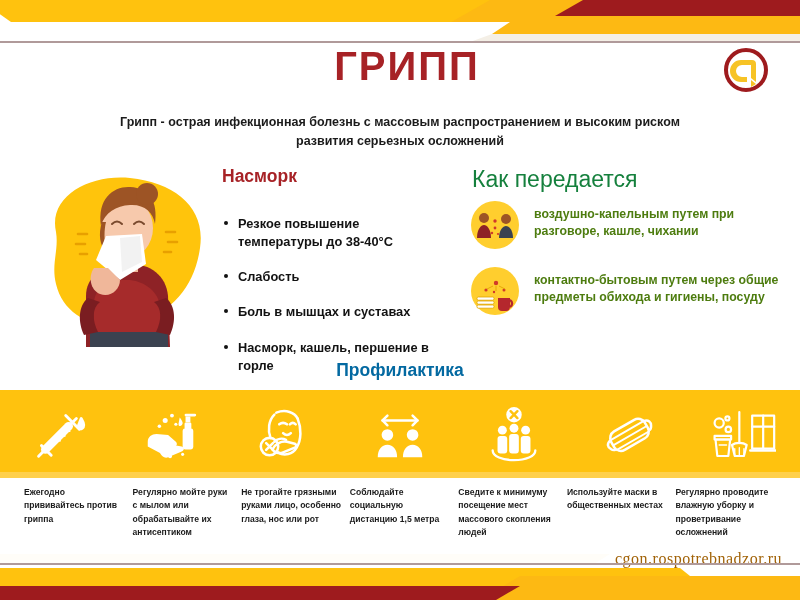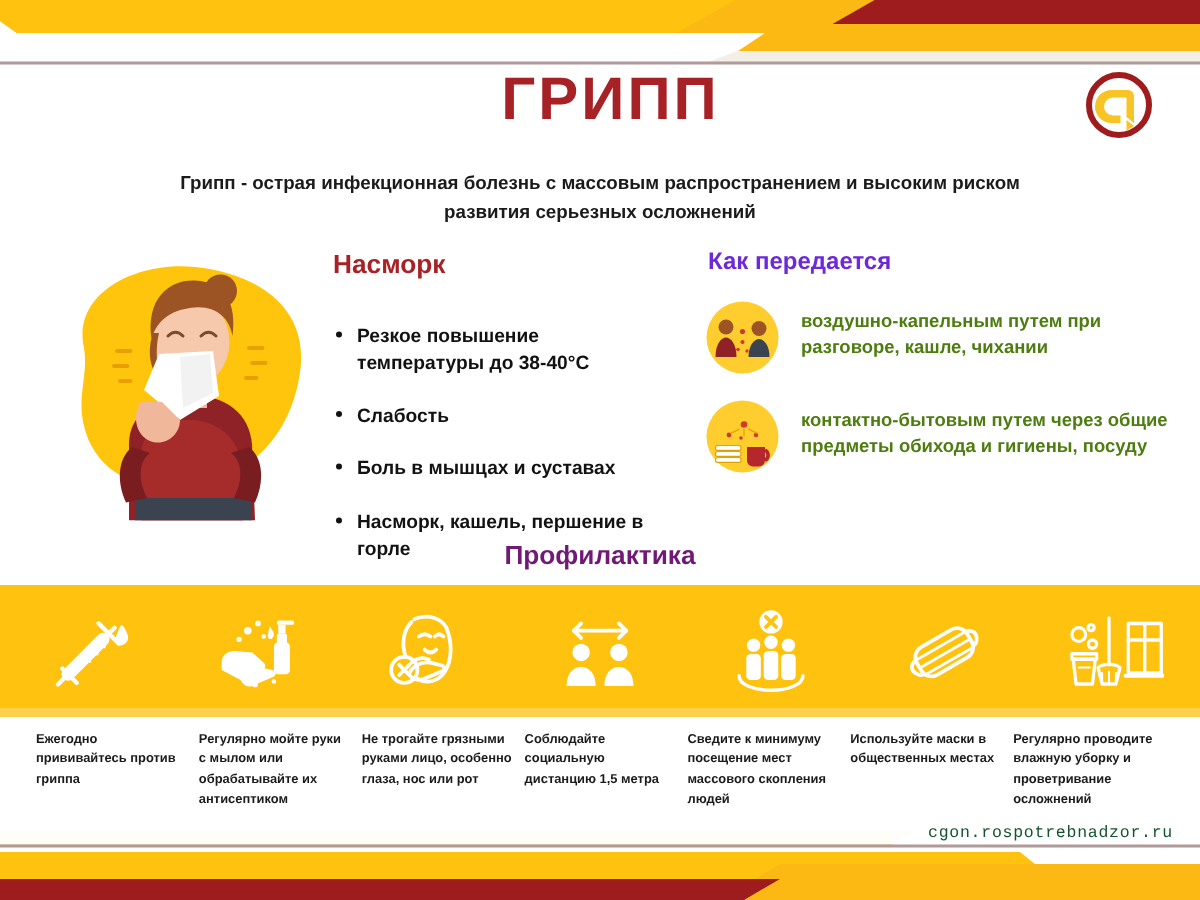--- a/index.html
+++ b/index.html
@@ -52,42 +52,42 @@
 
   
   .sym-head{position:absolute;left:222px;top:166px;font-size:17.5px;font-weight:bold;color:#A72226;}
   .sym-list{position:absolute;left:222px;top:198px;width:215px;margin:0;padding:0;list-style:none;}
   .sym-list li{position:relative;padding-left:16px;font-size:12.8px;font-weight:bold;
                color:#121212;line-height:1.42;margin-bottom:3px;margin-top:17px;}
   .sym-list li:before{content:"";position:absolute;left:2px;top:6px;width:4px;height:4px;
                       border-radius:50%;background:#121212;}
 
   
-  .tr-head{position:absolute;left:472px;top:166px;font-size:16px;font-weight:bold;color:#6d28d9;}
+  .tr-head{position:absolute;left:472px;top:166px;font-size:23px;font-weight:normal;color:#15803d;}
   .tr-row{position:absolute;left:470px;display:flex;align-items:flex-start;gap:14px;width:320px;}
   .tr-row.r1{top:200px;}
   .tr-row.r2{top:266px;}
   .tr-ico{width:50px;height:50px;flex:0 0 50px;}
   .tr-txt{font-size:12.3px;font-weight:bold;color:#4d7c0f;line-height:1.42;padding-top:6px;}
 
   
   .prof-head{position:absolute;left:0;right:0;top:360px;text-align:center;
-             font-size:17.5px;font-weight:bold;color:#701a75;}
+             font-size:17.5px;font-weight:bold;color:#0369a1;}
   .yband{position:absolute;left:0;top:390px;width:800px;height:88px;background:#FFC20E;}
   .ybandshade{position:absolute;left:0;top:472px;width:800px;height:6px;background:#FFD04B;}
   .picons{position:absolute;left:0;top:390px;width:800px;height:88px;display:flex;}
   .picon{flex:1;display:flex;align-items:center;justify-content:center;}
   .picon svg{display:block;}
 
   .pcaps{position:absolute;left:0;top:486px;width:784px;display:flex;}
   .pcap{flex:1;padding-right:8px;font-size:8.6px;font-weight:bold;color:#1b1b1b;line-height:1.55;}
   .pcap:first-child{padding-left:24px;}
 
-  .watermark{position:absolute;right:18px;top:550px;font-size:11px;color:#14532d;
-             letter-spacing:.5px;font-family:Liberation Mono, monospace;}
+  .watermark{position:absolute;right:18px;top:550px;font-size:16px;color:#a16207;
+             letter-spacing:.5px;font-family:Liberation Serif, serif;}
 </style>
 </head>
 <body>
 
 <div class="poster">
 
   <div class="topband">
     <div class="tb-yellow"></div>
     <div class="tb-yellow2"></div>
     <div class="tb-dark"></div>

